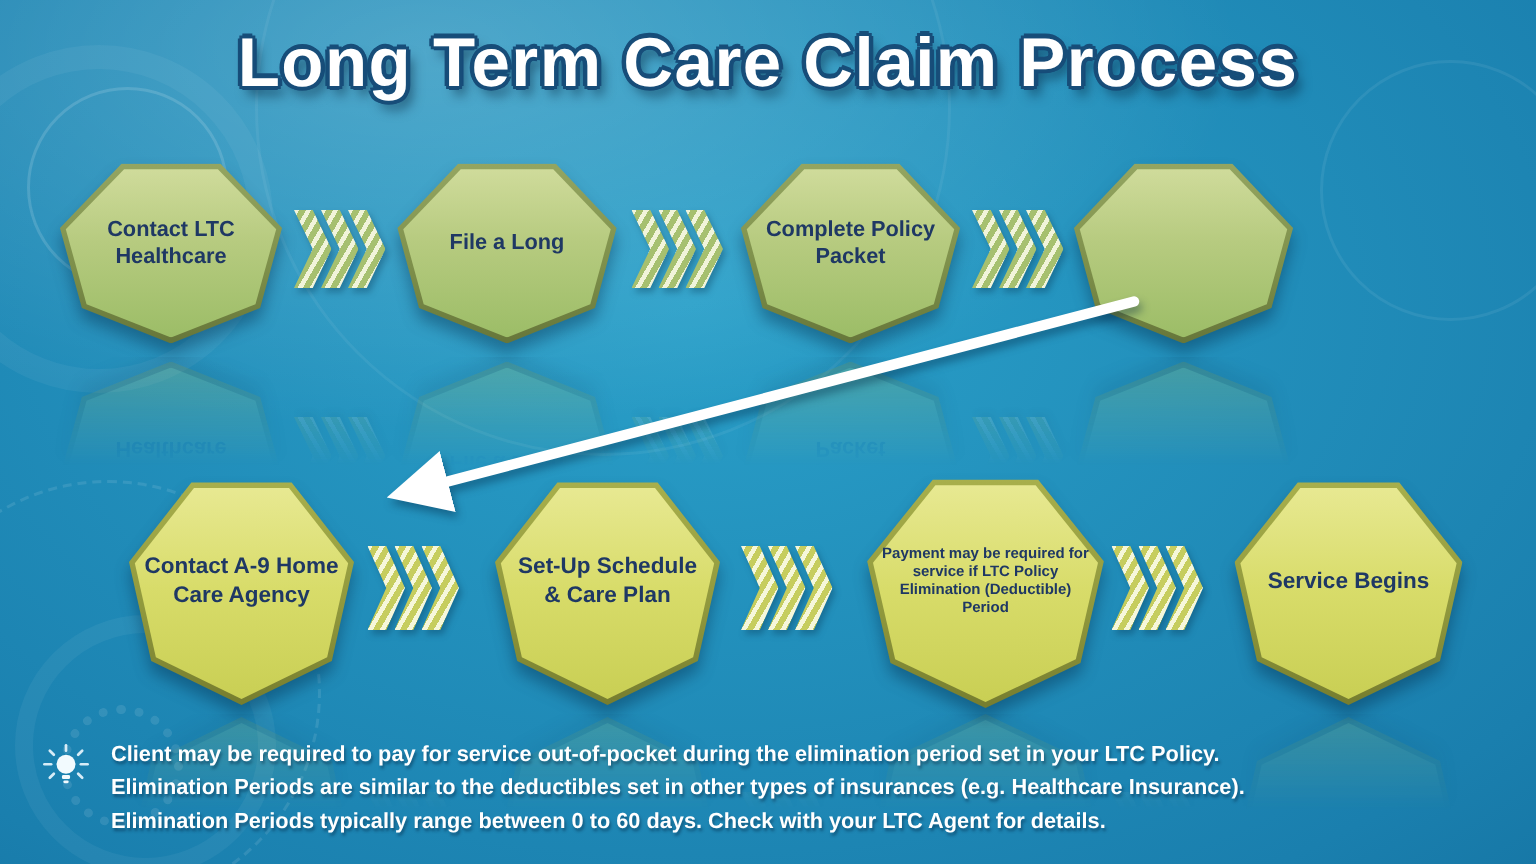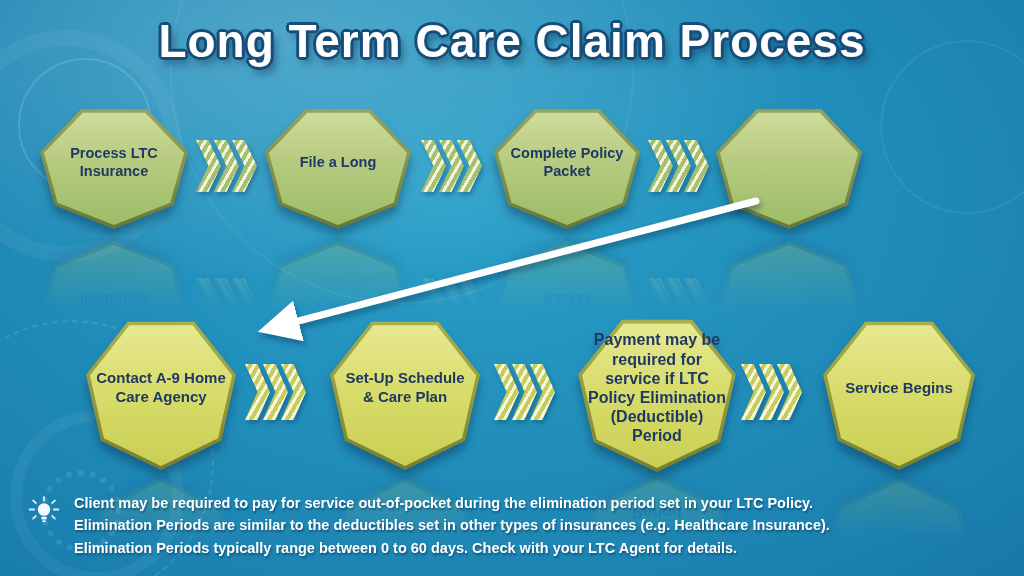--- a/index.html
+++ b/index.html
@@ -47,21 +47,21 @@
   .top-outer{background:linear-gradient(180deg,#96a763 0%,#7d8f4a 60%,#66763a 100%);}
   .top-inner{background:linear-gradient(180deg,#d2dd9e 0%,#b7cb80 45%,#9cbd67 100%);}
   .bot-outer{background:linear-gradient(180deg,#aab14d 0%,#8f973c 60%,#767d2f 100%);}
   .bot-inner{background:linear-gradient(180deg,#e9ea96 0%,#d8dc6a 50%,#c9cf54 100%);}
   .shape-label{
     position:absolute;inset:6px 12px 14px 12px;z-index:2;
     display:flex;align-items:center;justify-content:center;text-align:center;
     color:#1f3864;font-weight:bold;font-size:14.5px;line-height:1.25;
   }
   .row-bottom .shape-label{font-size:15px;}
-  .shape-label.small{font-size:16px;line-height:1.2;}
+  .shape-label.small{font-size:10px;line-height:1.2;}
 
   
   .chevrons{position:absolute;display:flex;filter:drop-shadow(2px 3px 2px rgba(0,35,65,0.30));}
   .chev{
     width:25px;height:52px;
     clip-path:polygon(0 0, 50% 0, 100% 50%, 50% 100%, 0 100%, 50% 50%);
   }
   .chev + .chev{margin-left:-7px;}
   .chev-top{background:repeating-linear-gradient(120deg,#f1f4da 0 3px,#a6c06f 3px 7px);}
   .chev-bot{background:repeating-linear-gradient(120deg,#f6f7da 0 3px,#c6cd5e 3px 7px);}
@@ -90,21 +90,21 @@
   <div class="decor c6"></div>
   <div class="decor c7"></div>
 
   <div class="title">Long Term Care Claim Process</div>
 
   <div class="row row-top">
 
     <div class="shape" style="left:38px;top:3px;width:152px;height:126px;">
       <div class="hept hept-outer top-outer"></div>
       <div class="hept hept-inner top-inner"></div>
-      <div class="shape-label">Process LTC Insurance</div>
+      <div class="shape-label">Contact LTC Healthcare</div>
     </div>
 
     <div class="chevrons" style="left:196px;top:40px;">
       <div class="chev chev-top"></div>
       <div class="chev chev-top"></div>
       <div class="chev chev-top"></div>
     </div>
 
     <div class="shape" style="left:263px;top:3px;width:150px;height:126px;">
       <div class="hept hept-outer top-outer"></div>

